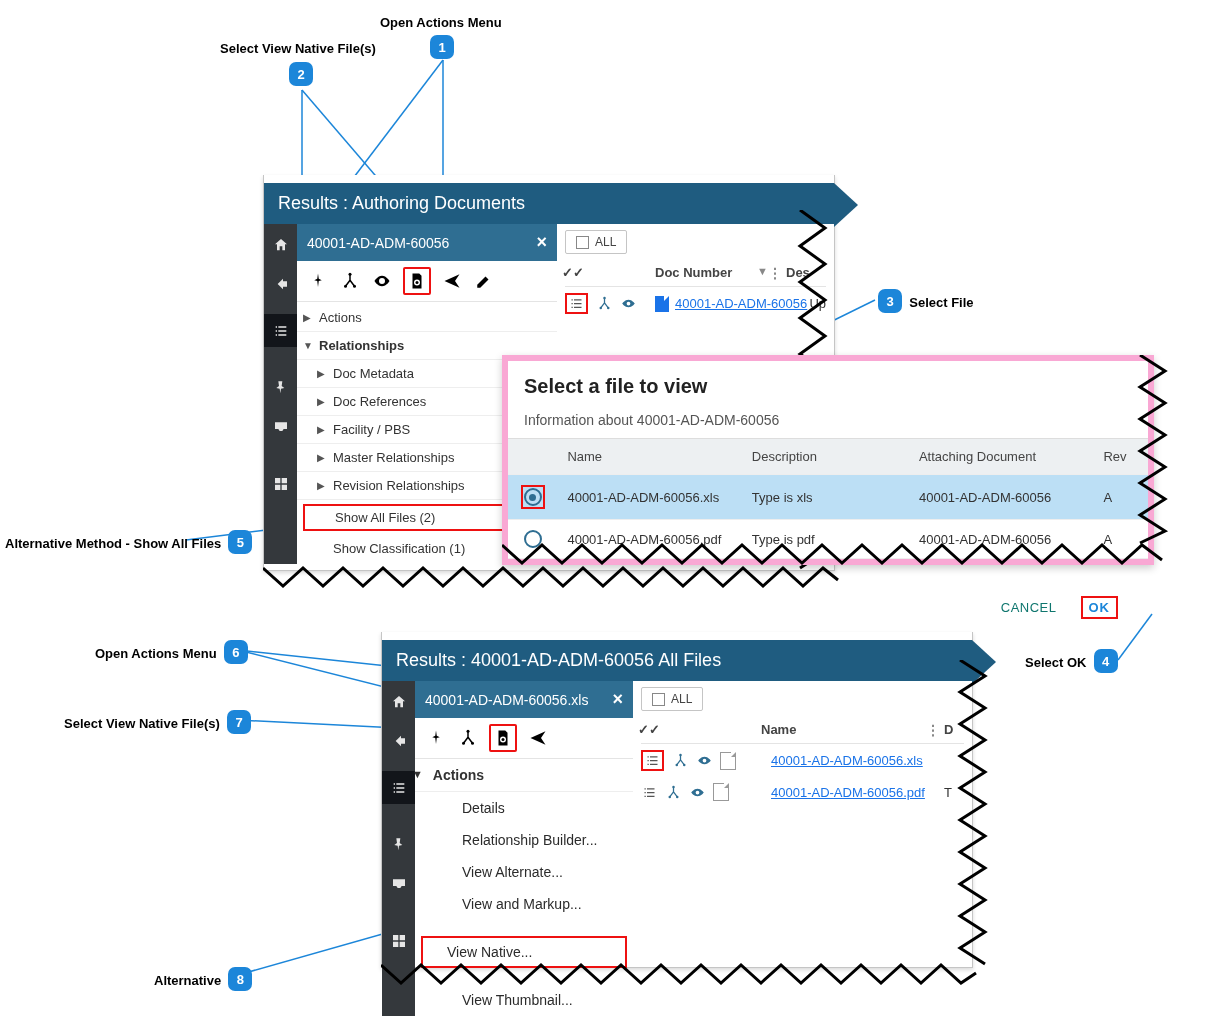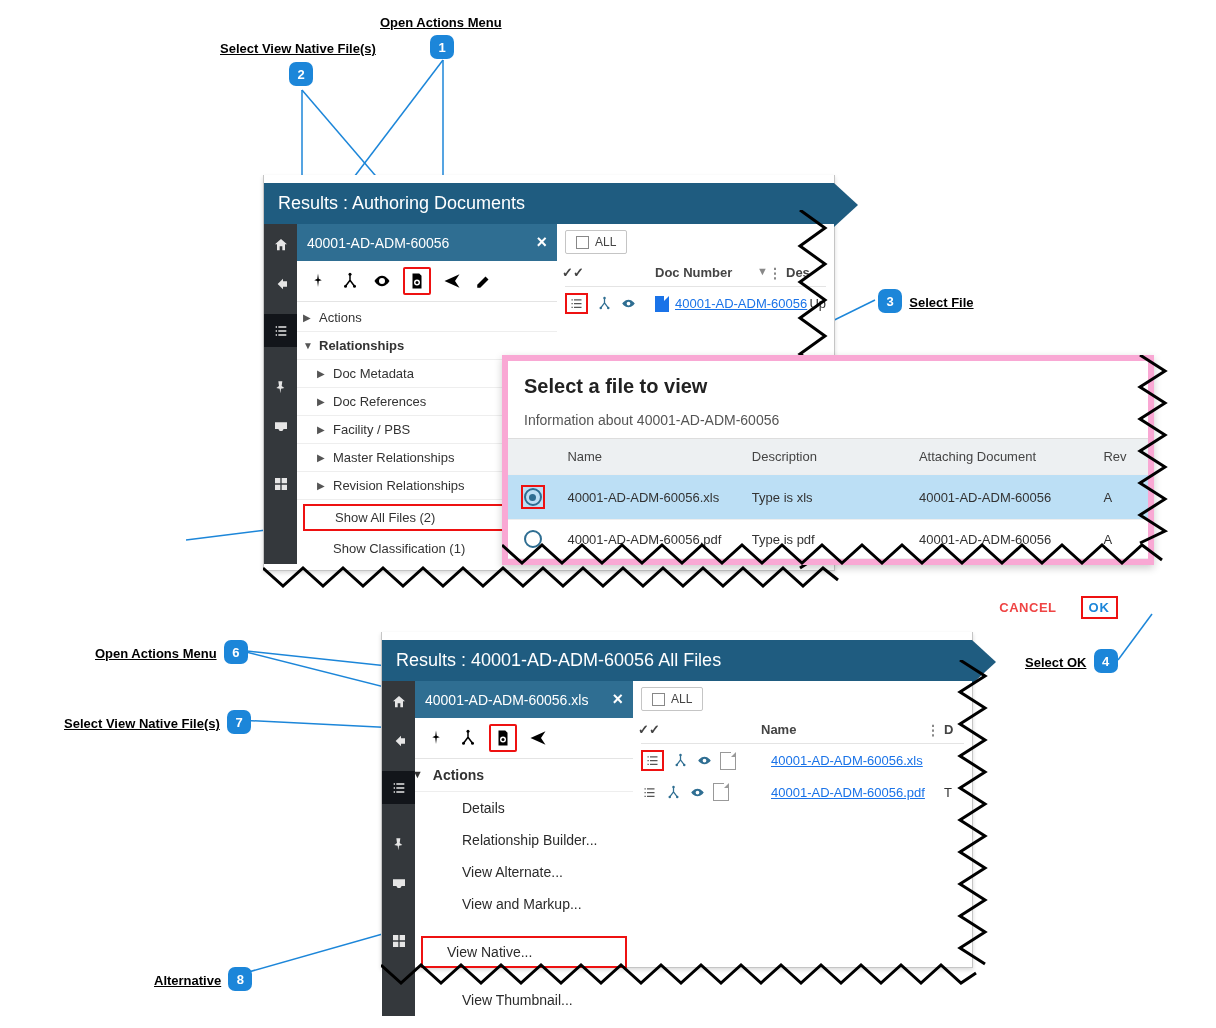--- a/index.html
+++ b/index.html
@@ -54,26 +54,26 @@
 .td.radio{width:34px;display:flex;justify-content:center;}
 .td.name{width:190px;}
 .td.desc{width:170px;}
 .td.attach{width:190px;}
 .td.rev{width:40px;}
 .radio-outer{width:14px;height:14px;border:2px solid #2f6e92;border-radius:50%;display:flex;align-items:center;justify-content:center;}
 .radio-outer.sel .dot{width:7px;height:7px;background:#2f6e92;border-radius:50%;}
 .radio-red{border:2px solid #e11;padding:1px;}
 
 .btns{position:absolute;right:30px;bottom:-60px;display:flex;gap:24px;align-items:center;}
-.cancel{color:#ef4444;font-weight:bold;letter-spacing:0.5px;cursor:pointer;}
+.cancel{color:#0f766e;font-weight:normal;letter-spacing:0.5px;cursor:pointer;}
 .ok{color:#1c86d9;font-weight:bold;letter-spacing:1px;cursor:pointer;border:2px solid #e11;padding:2px 6px;}
 
 .callout{position:absolute;font-size:13px;font-weight:bold;color:#000;}
 .badge{display:inline-flex;align-items:center;justify-content:center;width:24px;height:24px;background:#1c86d9;color:#fff;border-radius:7px;font-weight:bold;font-size:13px;}
-.callout .txt{vertical-align:middle;text-decoration:underline;}
+.callout .txt{vertical-align:middle;}
 
 svg.line{position:absolute;top:0;left:0;width:1216px;height:1028px;pointer-events:none;}
 svg.line line{stroke:#1c86d9;stroke-width:1.5;}
 
 .zig{position:absolute;pointer-events:none;}
 .zig polyline{stroke:#000;stroke-width:3;fill:none;}
 
 .actions-list .ai{padding:8px 18px 8px 47px;font-size:14px;color:#2b2b2b;cursor:pointer;background:#fff;}
 .actions-list .ai.hl{border:2px solid #e11;margin:16px 6px;padding:6px 12px 6px 24px;}
 .actions-hdr{padding:8px 10px;font-size:14px;font-weight:bold;border-bottom:1px solid #eee;position:relative;}
@@ -113,20 +113,23 @@
 </div>
 <div class="callout" style="left:289px;top:62px;">
   <span class="badge">2</span>
 </div>
 <div class="callout" style="left:878px;top:289px;">
   <span class="badge">3</span>&nbsp;&nbsp;<span class="txt">Select File</span>
 </div>
 <div class="callout" style="left:1025px;top:649px;">
   <span class="txt">Select OK</span>&nbsp;&nbsp;<span class="badge">4</span>
 </div>
+<div class="callout" style="left:5px;top:530px;">
+  <span class="txt">Alternative Method - Show All Files</span>&nbsp;&nbsp;<span class="badge">5</span>
+</div>
 <div class="callout" style="left:95px;top:640px;">
   <span class="txt">Open Actions Menu</span>&nbsp;&nbsp;<span class="badge">6</span>
 </div>
 <div class="callout" style="left:64px;top:710px;">
   <span class="txt">Select View Native File(s)</span>&nbsp;&nbsp;<span class="badge">7</span>
 </div>
 <div class="callout" style="left:154px;top:967px;">
   <span class="txt">Alternative</span>&nbsp;&nbsp;<span class="badge">8</span>
 </div>
 

